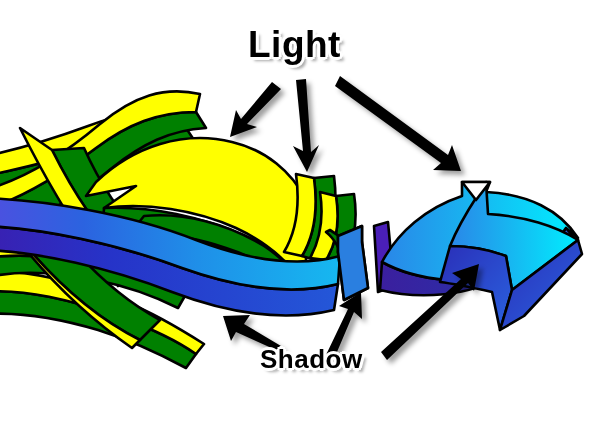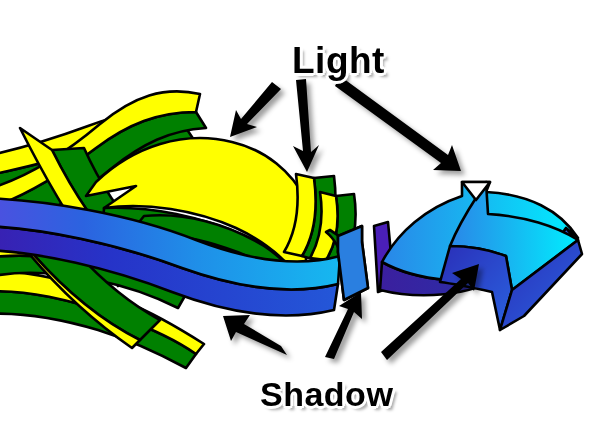--- a/index.html
+++ b/index.html
@@ -33,28 +33,27 @@
     letter-spacing: 0.5px;
     text-shadow:
       -2px -2px 0 #ffffff,  2px -2px 0 #ffffff,
       -2px  2px 0 #ffffff,  2px  2px 0 #ffffff,
       -3px  0   0 #ffffff,  3px  0   0 #ffffff,
        0   -3px 0 #ffffff,  0    3px 0 #ffffff,
        4px  4px 3px rgba(0,0,0,0.35);
   }
   #label-light {
     left: 248px;
-    top: 40px;
+    top: 24px;
     font-size: 37px;
-    margin-left: 44px;
   }
   #label-shadow {
     left: 260px;
-    top: 375px;
-    font-size: 34px;
+    top: 344px;
+    font-size: 26px;
   }
 </style>
 </head>
 <body>
 
 <div id="canvas">
 
   <svg id="art" viewBox="0 0 600 435" aria-hidden="true">
     <defs>
       <linearGradient id="gradRibbonTop" x1="0" y1="0" x2="1" y2="0">

